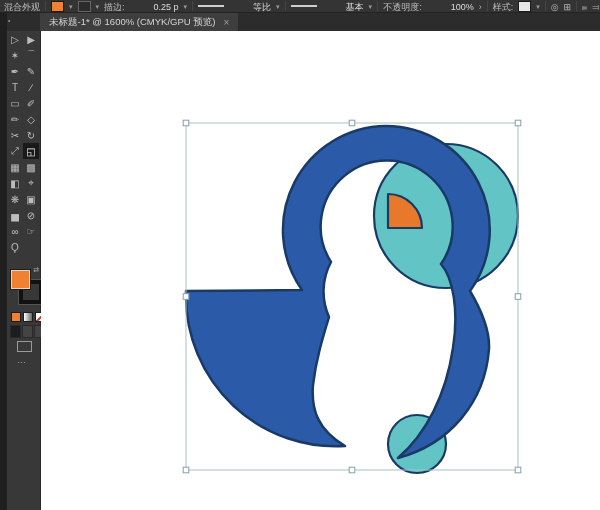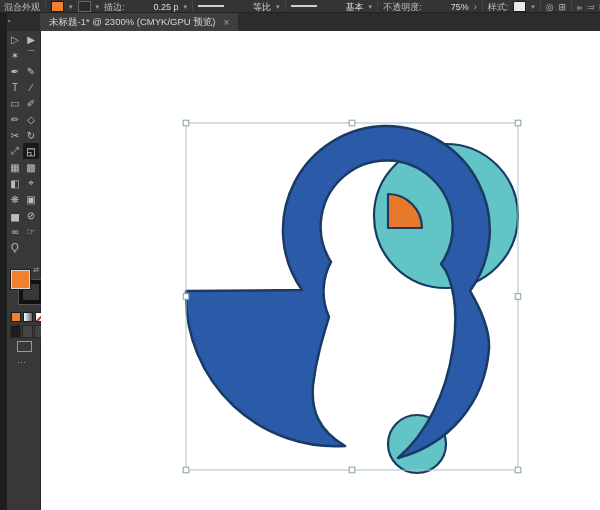--- a/index.html
+++ b/index.html
@@ -70,41 +70,41 @@
     <span class="cb-sep"></span>
     <span class="cb-line"></span>
     <span class="cb-val">等比</span>
     <span class="cb-caret">▾</span>
     <span class="cb-sep"></span>
     <span class="cb-line"></span>
     <span class="cb-val">基本</span>
     <span class="cb-caret">▾</span>
     <span class="cb-sep"></span>
     <span class="cb-lbl">不透明度:</span>
-    <span class="cb-val">75%</span>
+    <span class="cb-val">100%</span>
     <span class="cb-ic">›</span>
     <span class="cb-sep"></span>
     <span class="cb-lbl">样式:</span>
     <span class="cb-alsw"></span>
     <span class="cb-caret">▾</span>
     <span class="cb-sep"></span>
     <span class="cb-ic">◎</span>
     <span class="cb-ic">⊞</span>
     <span class="cb-sep"></span>
     <span class="cb-ic">⫢</span>
     <span class="cb-ic">⫤</span>
     <span class="cb-ic">⊨</span>
     <span class="cb-ic">⫦</span>
     <span class="cb-ic">⫨</span>
   </div>
 
   <div id="tabbar">
     <span id="dockchev">••</span>
     <div id="doctab">
-      <span>未标题-1* @ 2300% (CMYK/GPU 预览)</span>
+      <span>未标题-1* @ 1600% (CMYK/GPU 预览)</span>
       <span class="close">×</span>
     </div>
   </div>
 
   <div id="leftstrip"></div>
   <div id="toolbar">
     <div id="toolgrid">
         <div class="toolrow">
           <div class="toolcell">▷</div>
           <div class="toolcell">▶</div>

